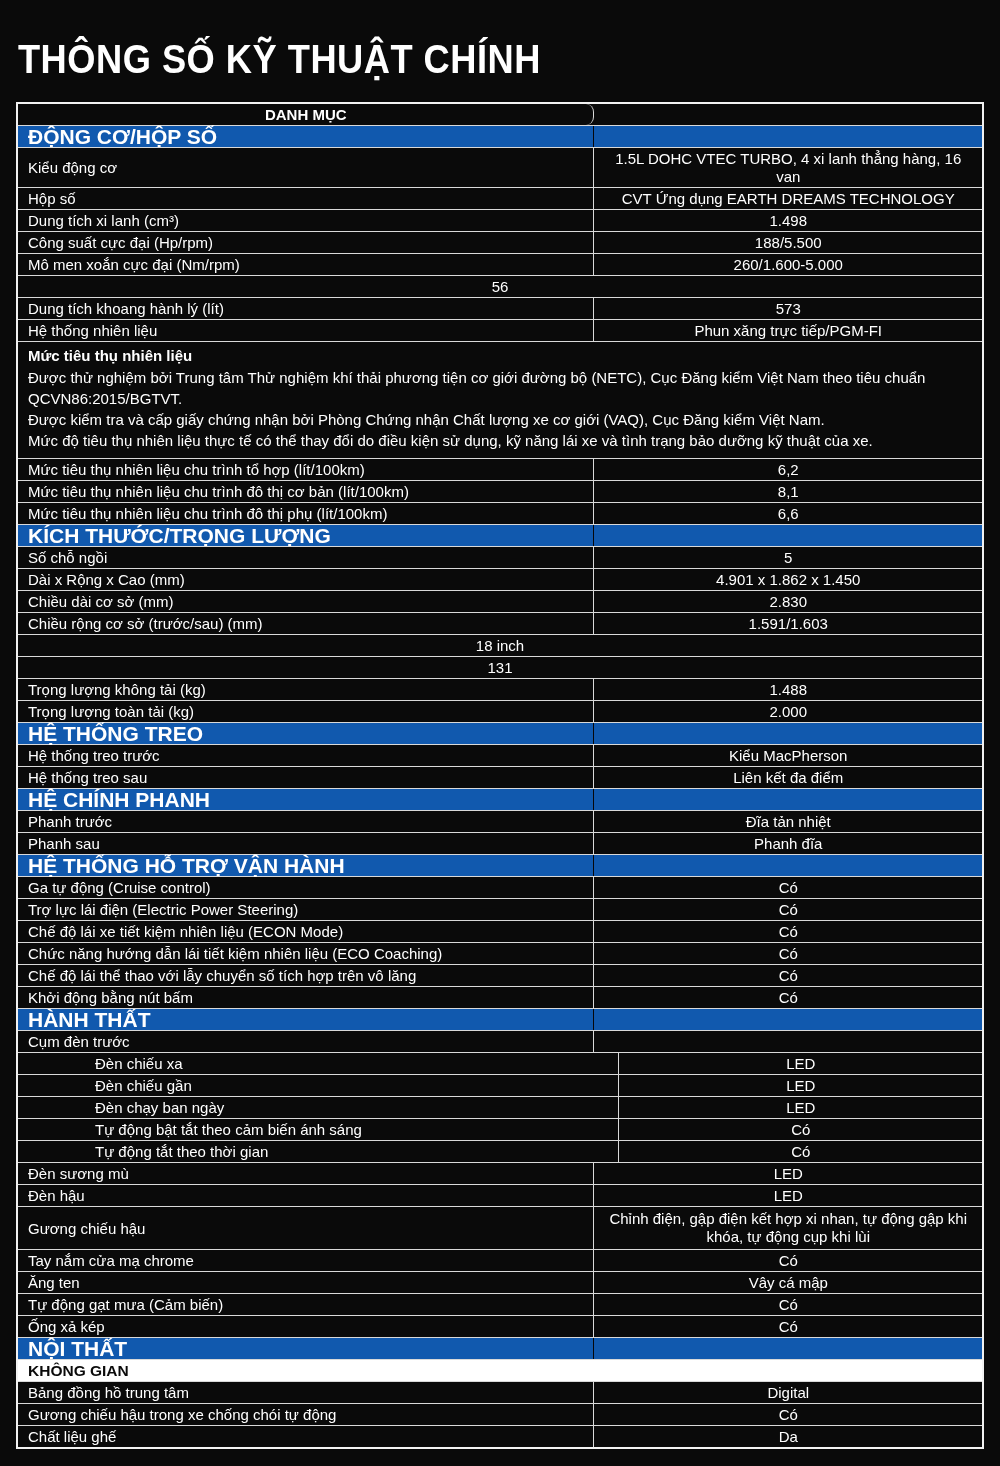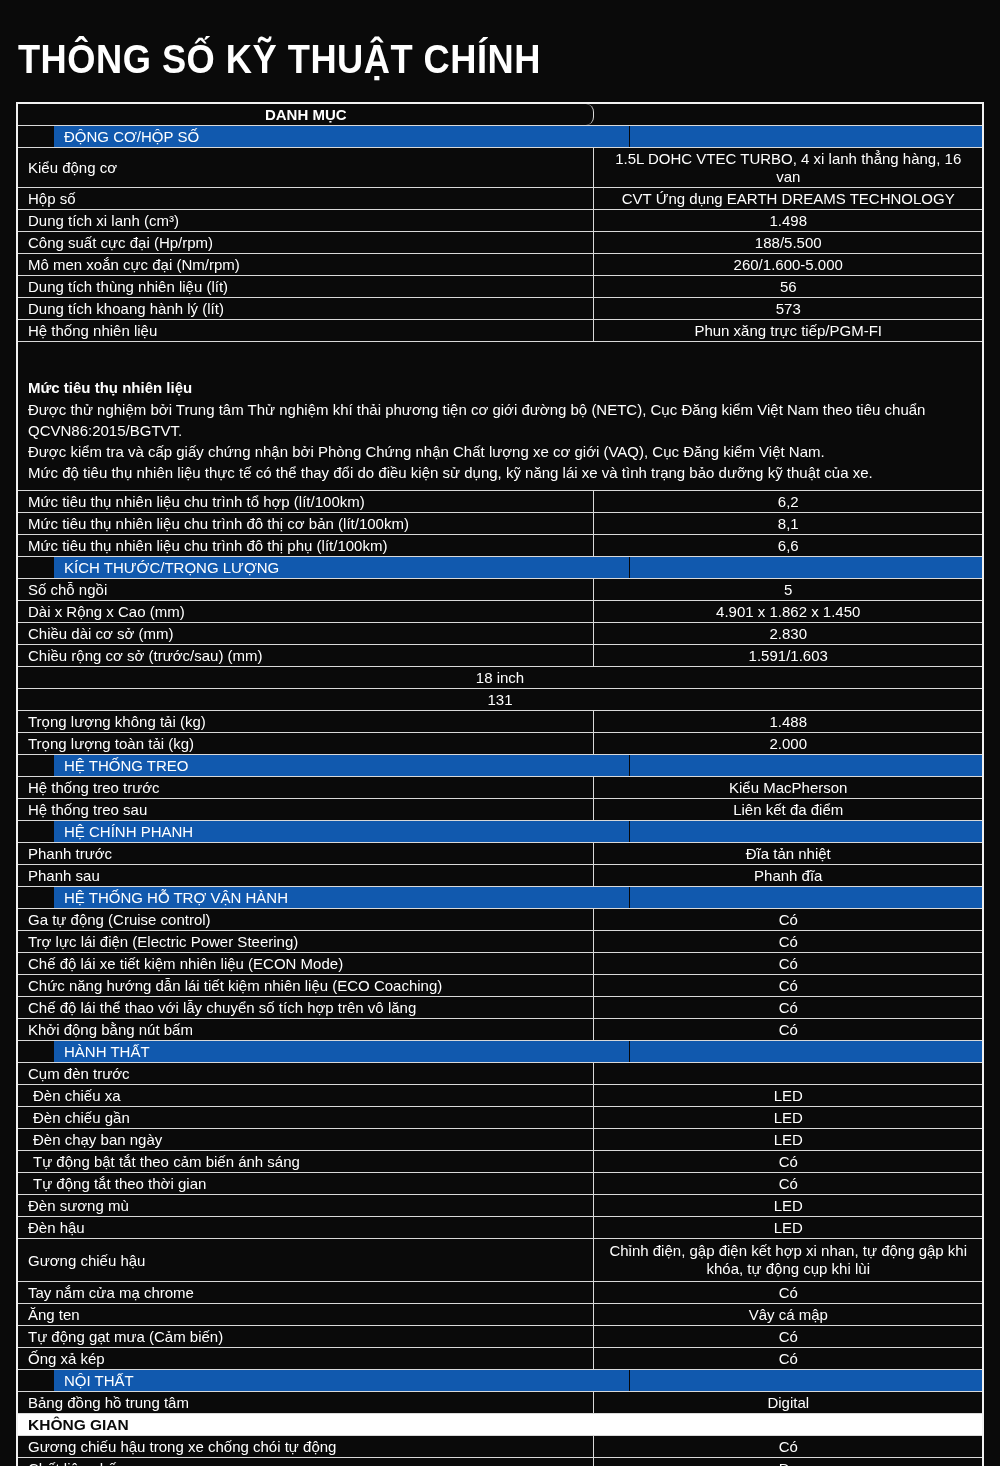--- a/index.html
+++ b/index.html
@@ -43,62 +43,60 @@
   .row:last-child { border-bottom: none; }
   .cell-label {
     flex: 0 0 59.8%;
     box-sizing: border-box;
     padding: 2px 10px 1px 10px;
     border-right: 1px solid #d9d9d9;
     display: flex;
     align-items: center;
     text-align: left;
   }
-  .cell-label.indent { padding-left: 15px; }
+  .cell-label.indent { padding-left: 52px; margin-left: 25px; }
   .cell-value {
     flex: 1 1 auto;
     box-sizing: border-box;
     padding: 2px 12px 1px 12px;
     display: flex;
     align-items: center;
     justify-content: center;
     text-align: center;
   }
   .row.columns-header .cell-label {
     justify-content: center;
     font-weight: bold;
     text-align: center;
     border-radius: 8px;
   }
   .row.section {
     border-bottom: 1px solid #d9d9d9;
   }
   .row.section .cell-label {
-    font-weight: normal;
+    font-weight: bold;
     border-right: 1px solid #06070a;
-    font-size: 15px;
-    margin-left: 36px;
+    font-size: 21px;
   }
   .row.section .cell-label,
   .row.section .cell-value { background: var(--accent, #1159ae); }
   .row.subsection {
     background: #ffffff;
     color: #0a0a0a;
   }
   .row.subsection .cell-full {
     padding: 2px 10px 1px 10px;
     font-weight: bold;
     display: flex;
     align-items: center;
     font-size: 15.5px;
   }
   .row.note {
     display: block;
     padding: 5px 10px 7px 10px;
-    margin-top: 32px;
   }
   .note-title {
     font-weight: bold;
     margin: 0 0 2px 0;
   }
   .note-line {
     margin: 0;
     line-height: 21px;
   }
   .tall .cell-value { padding-top: 3px; padding-bottom: 3px; }
@@ -133,21 +131,20 @@
       </div>
       <div class="row spec">
         <div class="cell-label">Công suất cực đại (Hp/rpm)</div>
         <div class="cell-value">188/5.500</div>
       </div>
       <div class="row spec">
         <div class="cell-label">Mô men xoắn cực đại (Nm/rpm)</div>
         <div class="cell-value">260/1.600-5.000</div>
       </div>
       <div class="row spec">
-        <div class="cell-label">Dung tích thùng nhiên liệu (lít)</div>
         <div class="cell-value">56</div>
       </div>
       <div class="row spec">
         <div class="cell-label">Dung tích khoang hành lý (lít)</div>
         <div class="cell-value">573</div>
       </div>
       <div class="row spec">
         <div class="cell-label">Hệ thống nhiên liệu</div>
         <div class="cell-value">Phun xăng trực tiếp/PGM-FI</div>
       </div>
@@ -309,26 +306,26 @@
         <div class="cell-value">Có</div>
       </div>
       <div class="row spec">
         <div class="cell-label">Ống xả kép</div>
         <div class="cell-value">Có</div>
       </div>
       <div class="row section">
         <div class="cell-label">NỘI THẤT</div>
         <div class="cell-value"></div>
       </div>
+      <div class="row subsection">
+        <div class="cell-full">KHÔNG GIAN</div>
+      </div>
       <div class="row spec">
         <div class="cell-label">Bảng đồng hồ trung tâm</div>
         <div class="cell-value">Digital</div>
-      </div>
-      <div class="row subsection">
-        <div class="cell-full">KHÔNG GIAN</div>
       </div>
       <div class="row spec">
         <div class="cell-label">Gương chiếu hậu trong xe chống chói tự động</div>
         <div class="cell-value">Có</div>
       </div>
       <div class="row spec">
         <div class="cell-label">Chất liệu ghế</div>
         <div class="cell-value">Da</div>
       </div>
     </div>

